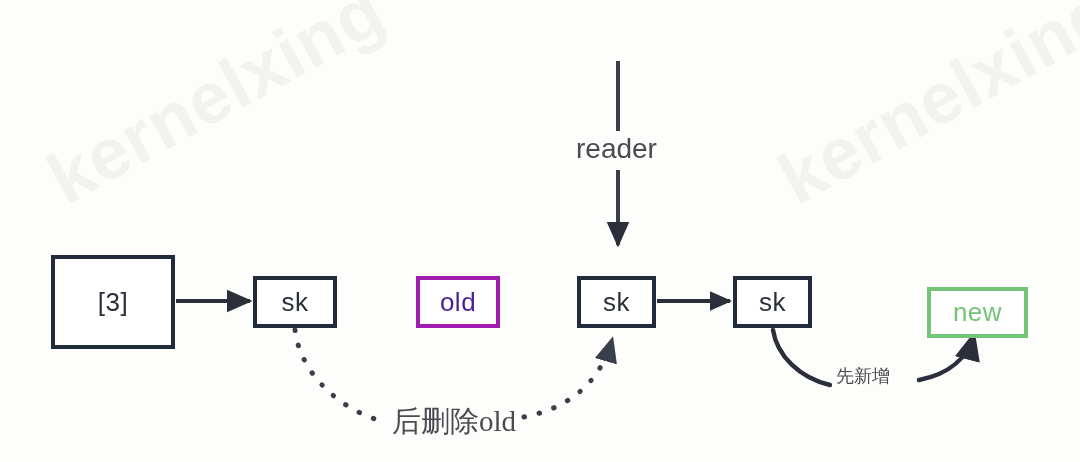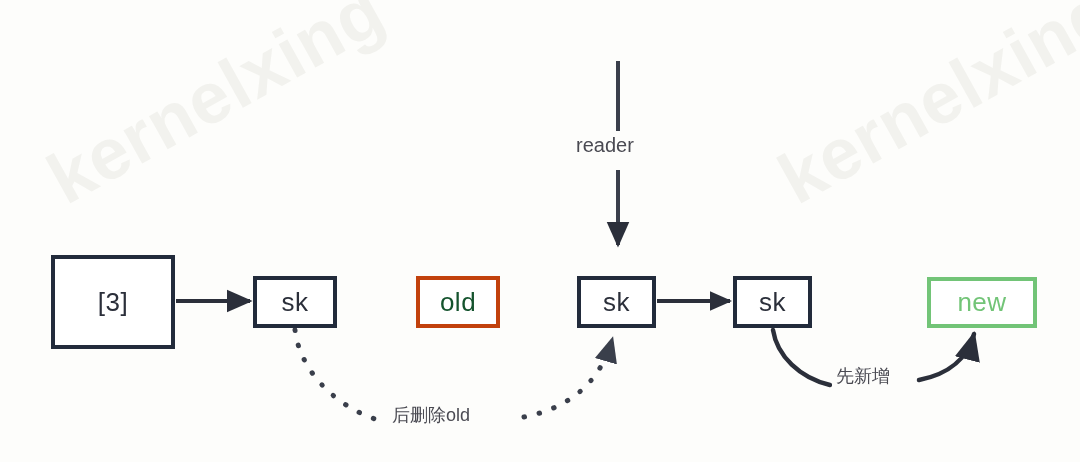--- a/index.html
+++ b/index.html
@@ -35,41 +35,41 @@
     box-sizing: border-box;
     background: #ffffff;
     display: flex;
     align-items: center;
     justify-content: center;
     font-size: 26px;
     color: #2b2f3a;
     letter-spacing: 0.5px;
   }
   .node.dark { border: 4px solid #222b3b; }
-  .node.red  { border: 4px solid #c2410c; color: #14532d; }
+  .node.red  { border: 4px solid #a21caf; color: #4c1d95; }
   .node.green{ border: 4px solid #72c477; color: #72c477; }
 
   #node-bucket { left: 51px;  top: 255px; width: 124px; height: 94px; }
   #node-sk-1   { left: 253px; top: 276px; width: 84px;  height: 52px; }
   #node-old    { left: 416px; top: 276px; width: 84px;  height: 52px; }
   #node-sk-2   { left: 577px; top: 276px; width: 79px;  height: 52px; }
   #node-sk-3   { left: 733px; top: 276px; width: 79px;  height: 52px; }
-  #node-new    { left: 927px; top: 277px; width: 110px; height: 51px; }
+  #node-new    { left: 927px; top: 287px; width: 101px; height: 51px; }
 
   .edge-label {
     position: absolute;
-    font-size: 20px;
+    font-size: 28px;
     color: #4a4a52;
     white-space: nowrap;
     background: #fdfdfb;
     padding: 0 4px;
     line-height: 1.1;
   }
   #label-reader   { left: 572px; top: 134px; }
-  #label-delete   { left: 388px; top: 406px; font-size: 18px; }
+  #label-delete   { left: 388px; top: 406px; font-size: 29px; font-family: Liberation Serif, serif; }
   #label-add      { left: 832px; top: 367px; font-size: 18px; }
 
   svg.overlay {
     position: absolute;
     left: 0; top: 0;
     width: 1080px;
     height: 462px;
     pointer-events: none;
   }
 </style>

